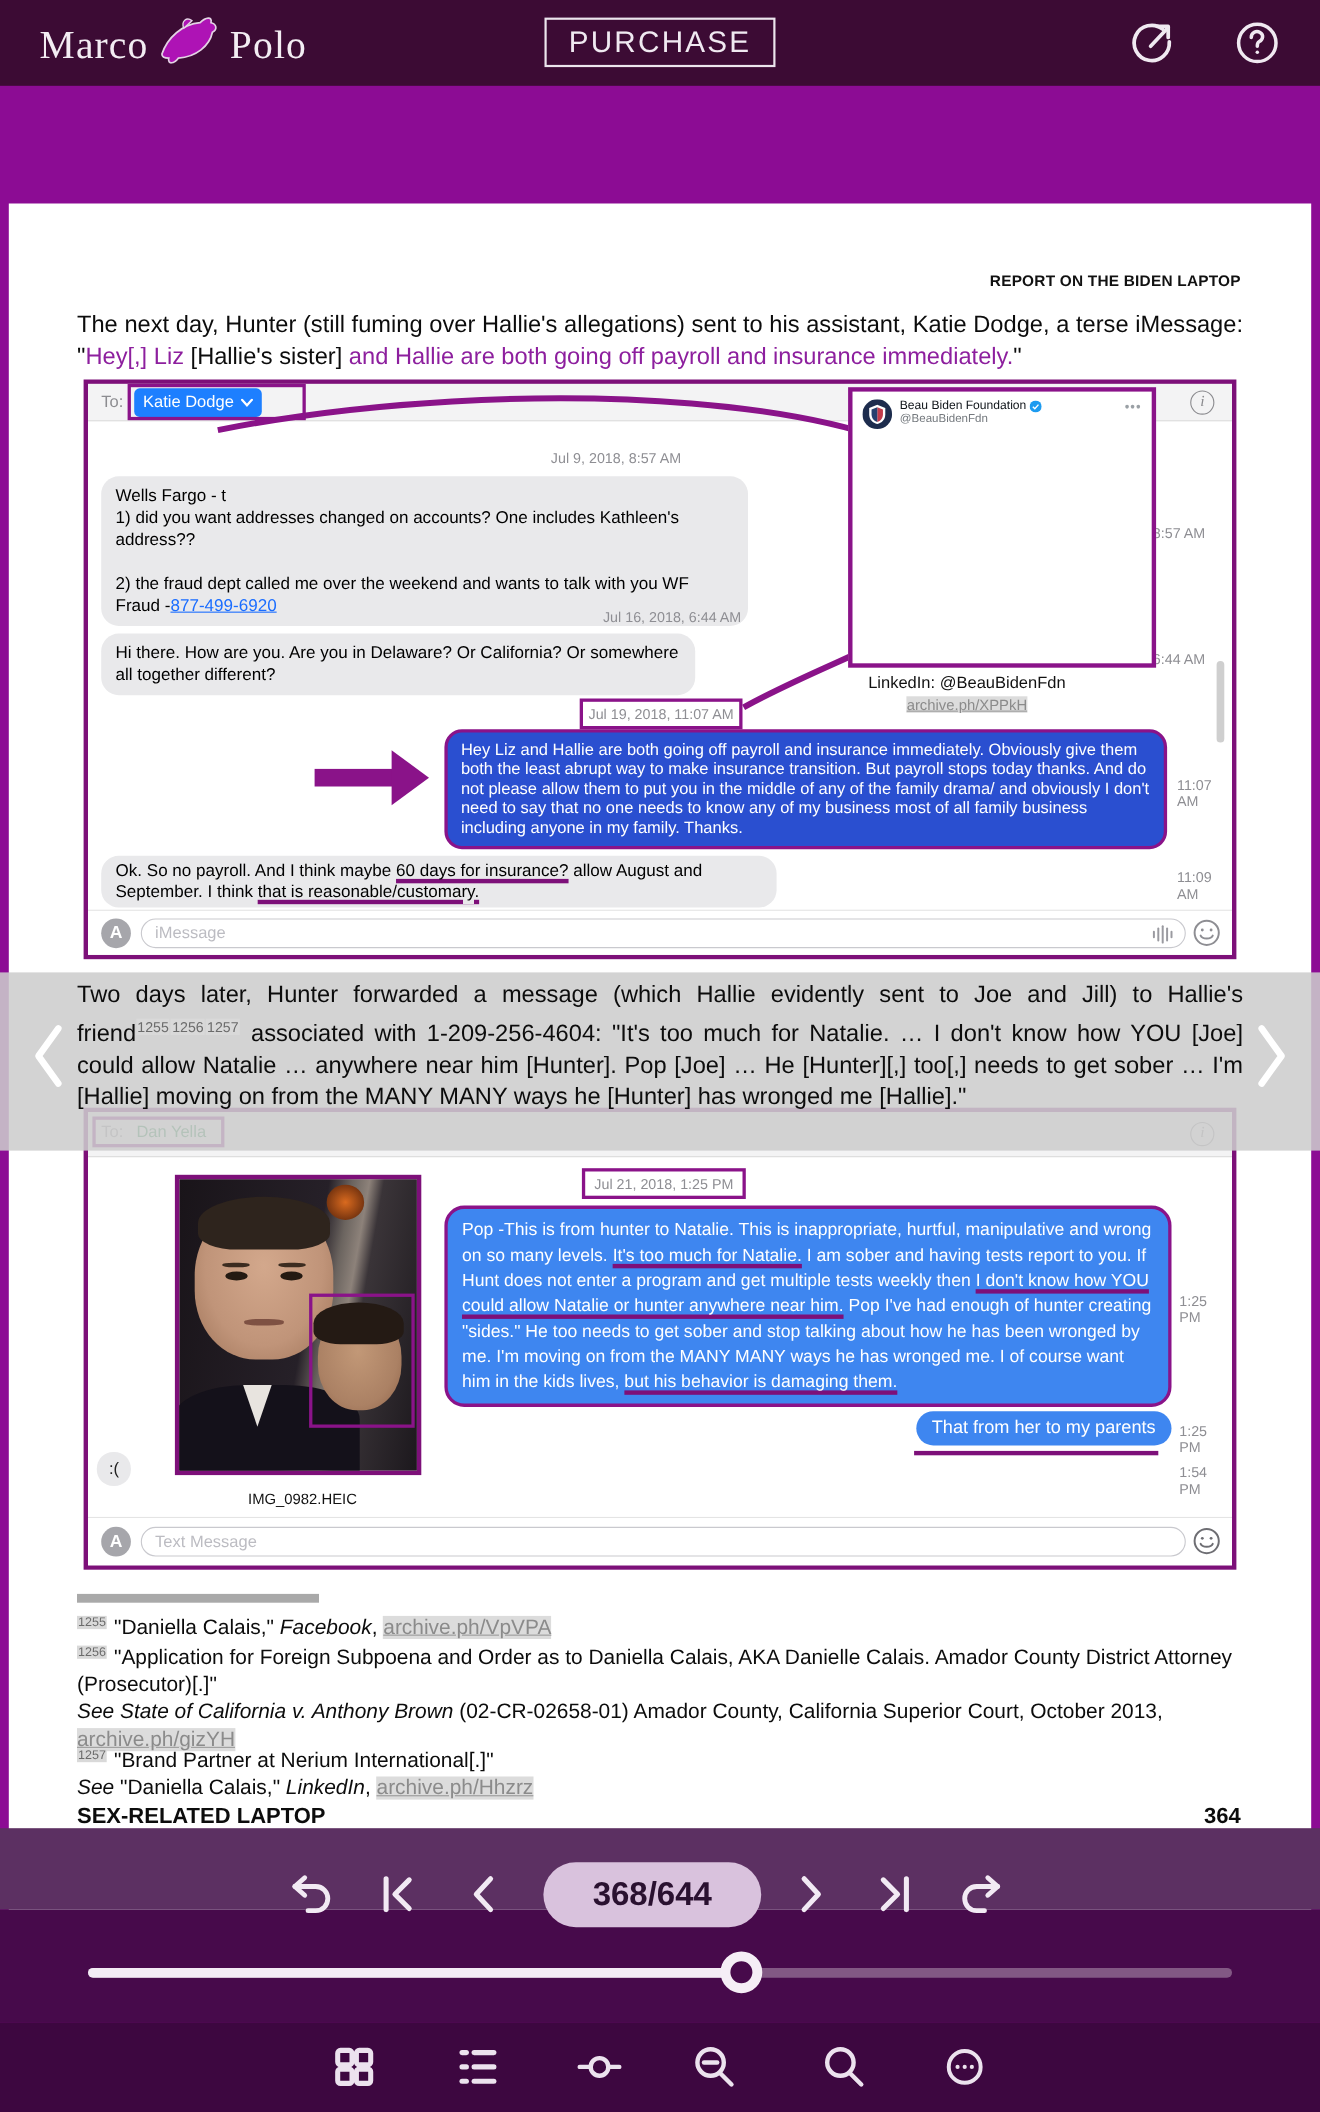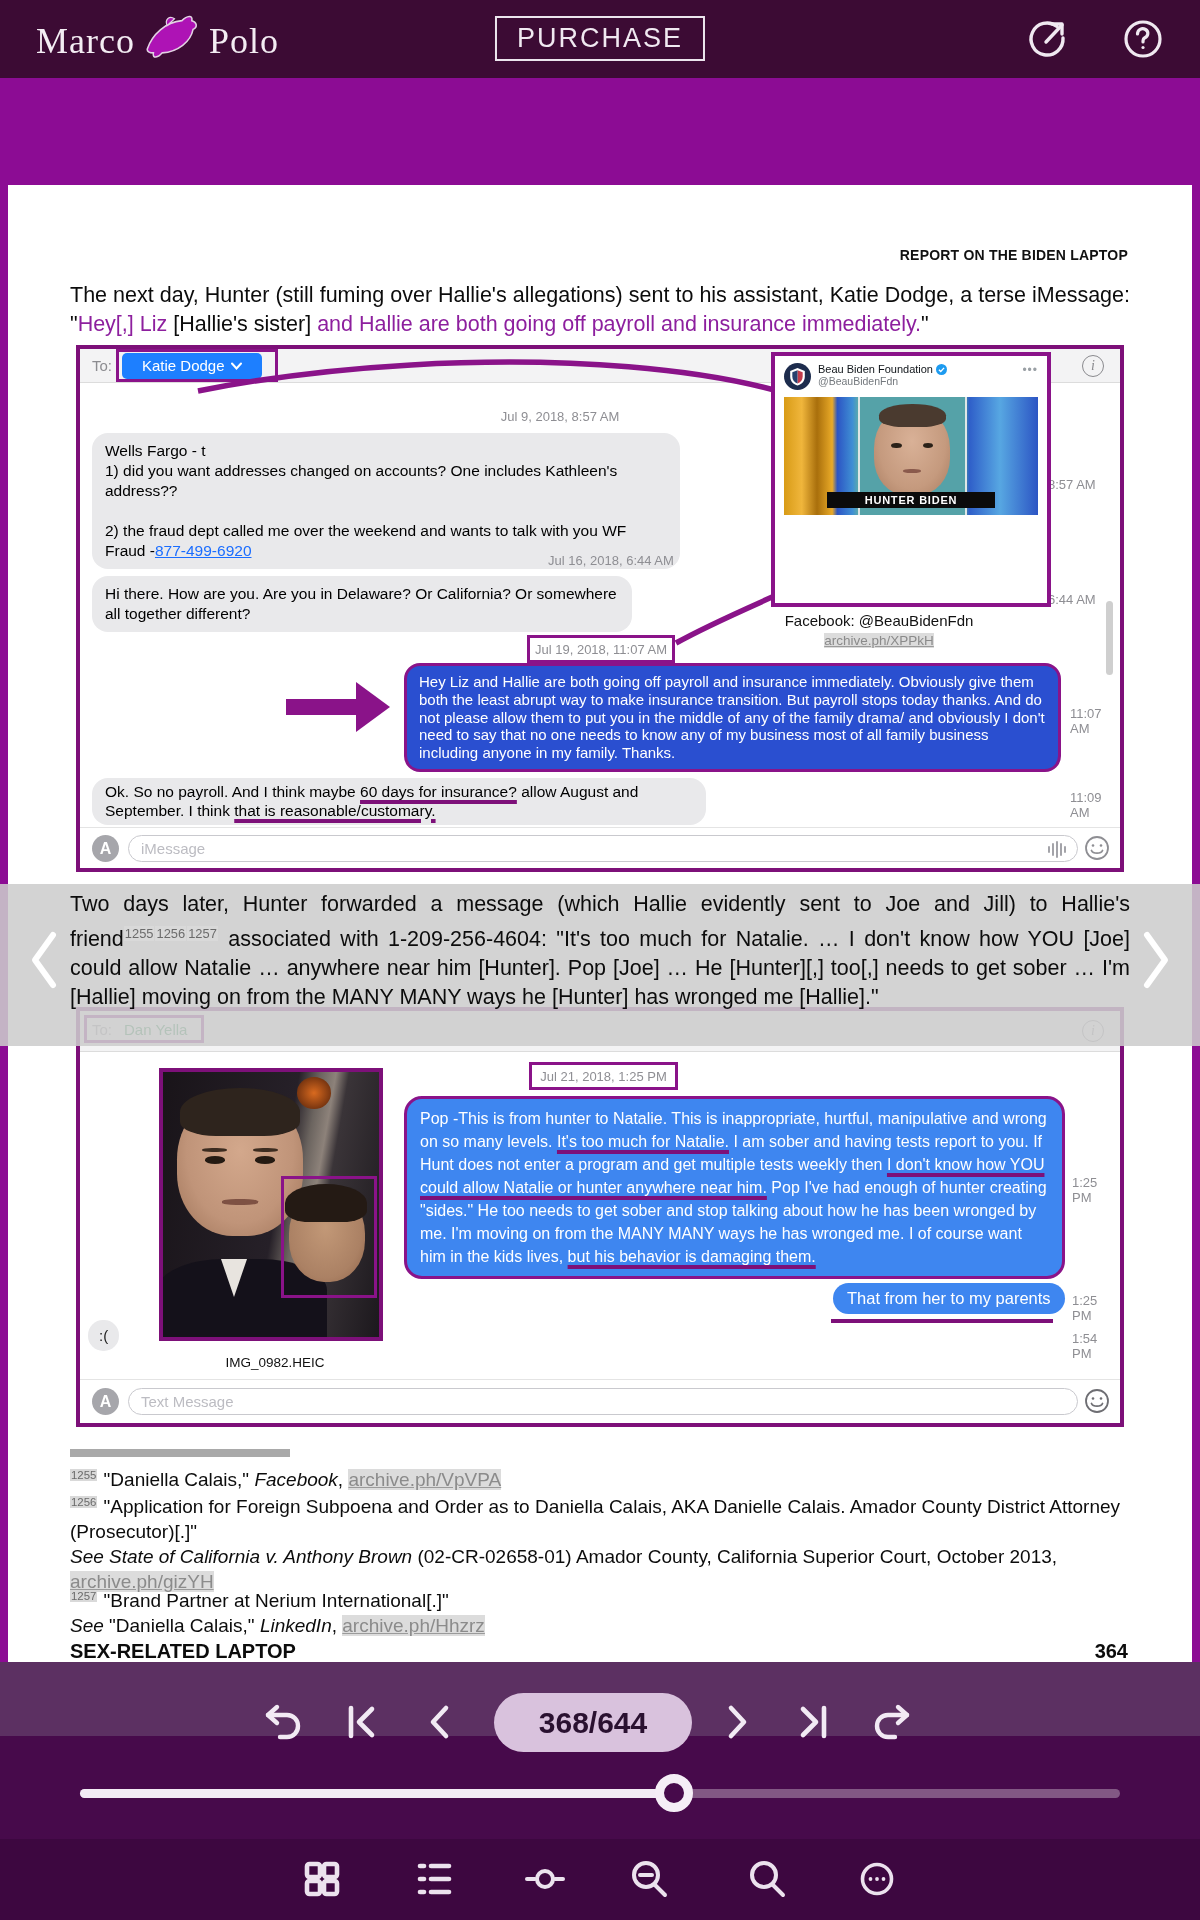--- a/index.html
+++ b/index.html
@@ -57,21 +57,21 @@
   .msg-field input::placeholder{color:#bcbcc2}
   .wave{position:absolute;right:10px;top:5px}
   .smiley{position:absolute;right:10px;width:26px;height:26px}
 
   
   .dropdown{position:absolute;left:126px;top:33px;width:298px;height:90px;background:#fff;border-radius:6px;
             box-shadow:0 5px 16px rgba(0,0,0,.3);z-index:5;padding-top:4px}
   .dd-row1{position:relative;height:30px;color:#9b9b9f;font-size:16px;line-height:30px;padding-left:14px}
   .dd-item{height:27px;font-size:16px;line-height:27px;padding-left:32px;color:#111;cursor:default}
   .contact-pill{position:absolute;left:42px;top:4px;height:26px;background:#1d7fff;border-radius:5px;color:#fff;
-            font-size:15px;line-height:26px;padding:0 20px;display:flex;align-items:center;gap:6px}
+            font-size:15px;line-height:26px;padding:0 8px;display:flex;align-items:center;gap:6px}
   .tweet{position:absolute;left:691px;top:3px;width:280px;height:255px;border:4px solid #8a1389;background:#fff;
             z-index:4;padding:7px 9px 0 9px}
   .tw-head-row{display:flex;align-items:flex-start;gap:7px}
   .tw-name{font-size:11px;font-weight:normal;color:#0f1419;display:flex;align-items:center;gap:3px}
   .tw-handle{font-size:10.5px;color:#74797e}
   .tw-more{margin-left:auto;color:#9aa0a5;font-size:12px;letter-spacing:1px}
   .tw-text{margin-top:6px;font-size:11.5px;line-height:14.6px;color:#0f1419}
   .tw-photo{position:relative;margin-top:7px;height:118px;overflow:hidden;
       background:linear-gradient(90deg,#d89b16 0%,#f0b63c 7%,#a96f0c 13%,#e9aa28 19%,#2c55c4 21%,#3f8fd4 27%,
       #57a7b0 29%,#4f979c 71%,#2f5fc9 73%,#57a7e2 85%,#2c55c4 100%)}
@@ -212,32 +212,22 @@
             <span>Beau Biden Foundation</span>
             <svg width="11" height="11" viewBox="0 0 12 12">
               <circle cx="6" cy="6" r="6" fill="#1d9bf0"></circle>
               <path d="M3.2 6.2 L5.2 8.2 L8.8 4.2" fill="none" stroke="#fff" stroke-width="1.4"></path>
             </svg>
           </div>
           <div class="tw-handle">@BeauBidenFdn</div>
         </div>
         <div class="tw-more">•••</div>
       </div>
-      <div class="tw-photo">
-        <div class="tw-inner">
-          <div class="tw-face">
-            <span class="tw-eye" style="left:22%"></span>
-            <span class="tw-eye" style="right:22%"></span>
-            <span class="tw-mouth"></span>
-          </div>
-        </div>
-        <div class="tw-caption">HUNTER BIDEN</div>
-      </div>
-    </div>
-    <div class="tweet-cap">Facebook: @BeauBidenFdn</div>
+    </div>
+    <div class="tweet-cap">LinkedIn: @BeauBidenFdn</div>
     <div class="tweet-link"><span class="rt-link">archive.ph/XPPkH</span></div>
 
     <div class="gray-ts" style="left:968px;top:128px">8:57 AM</div>
     <div class="gray-ts" style="left:968px;top:243px">6:44 AM</div>
     <div class="scrollpill"></div>
 
     <div class="gray-ts" style="left:441px;top:204px;width:180px;text-align:center">Jul 16, 2018, 6:44 AM</div>
 
     <div class="bubble" style="left:12px;top:227px;width:540px">Hi there. How are you. Are you in Delaware? Or California? Or somewhere all together different?</div>
 

